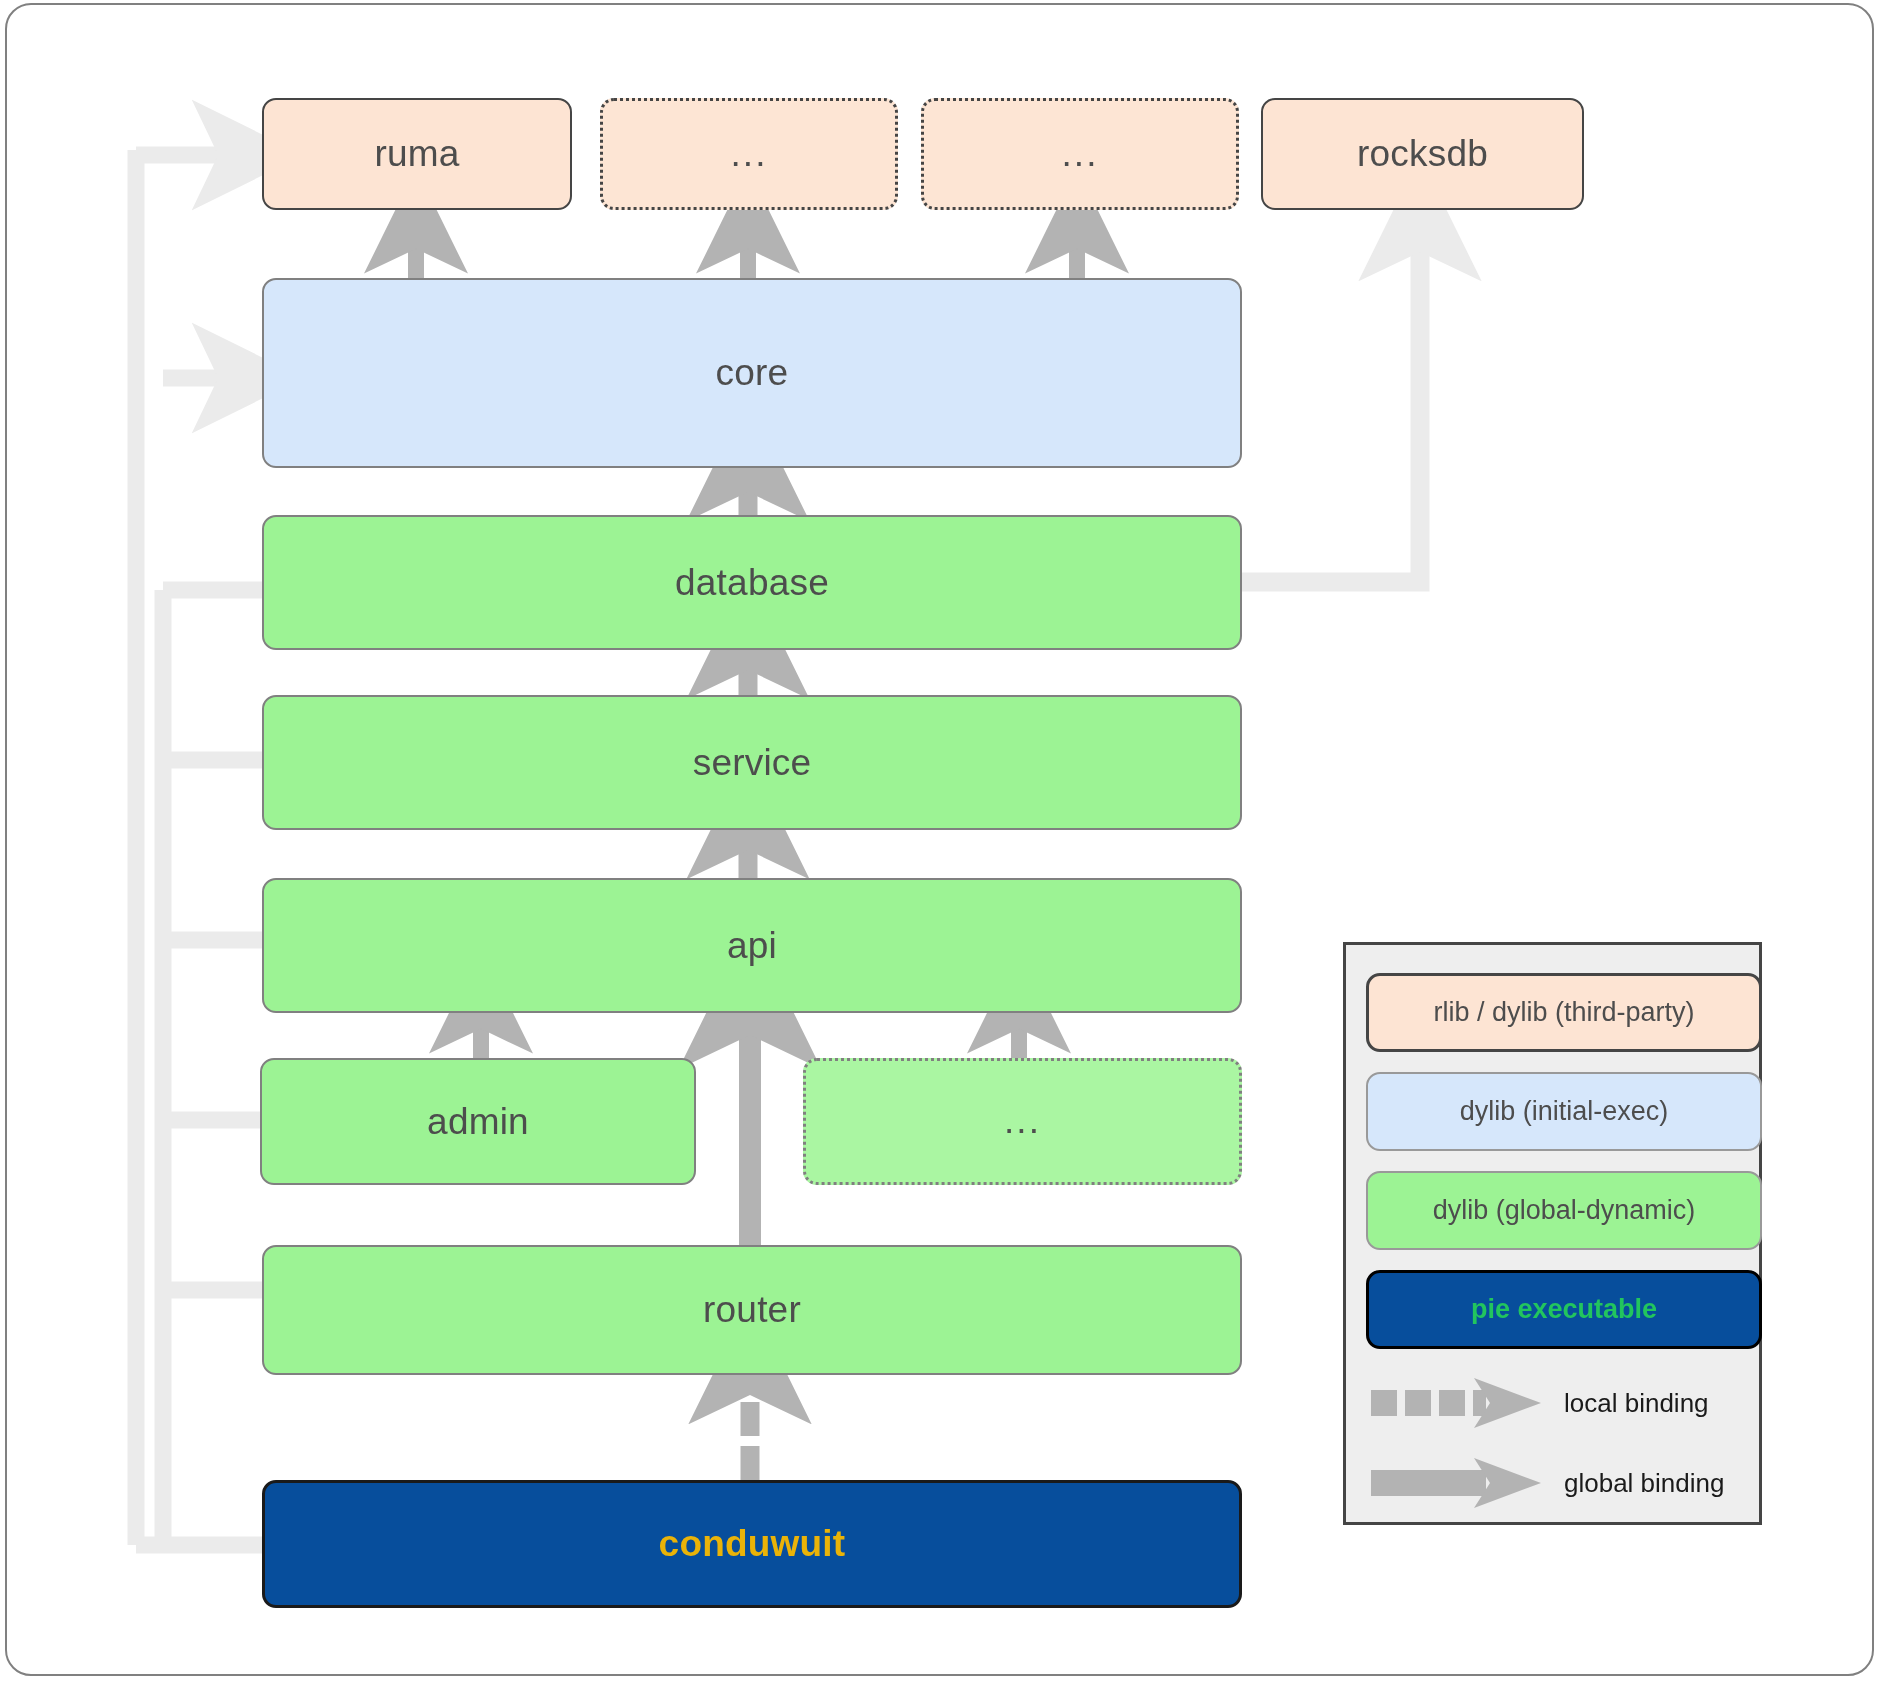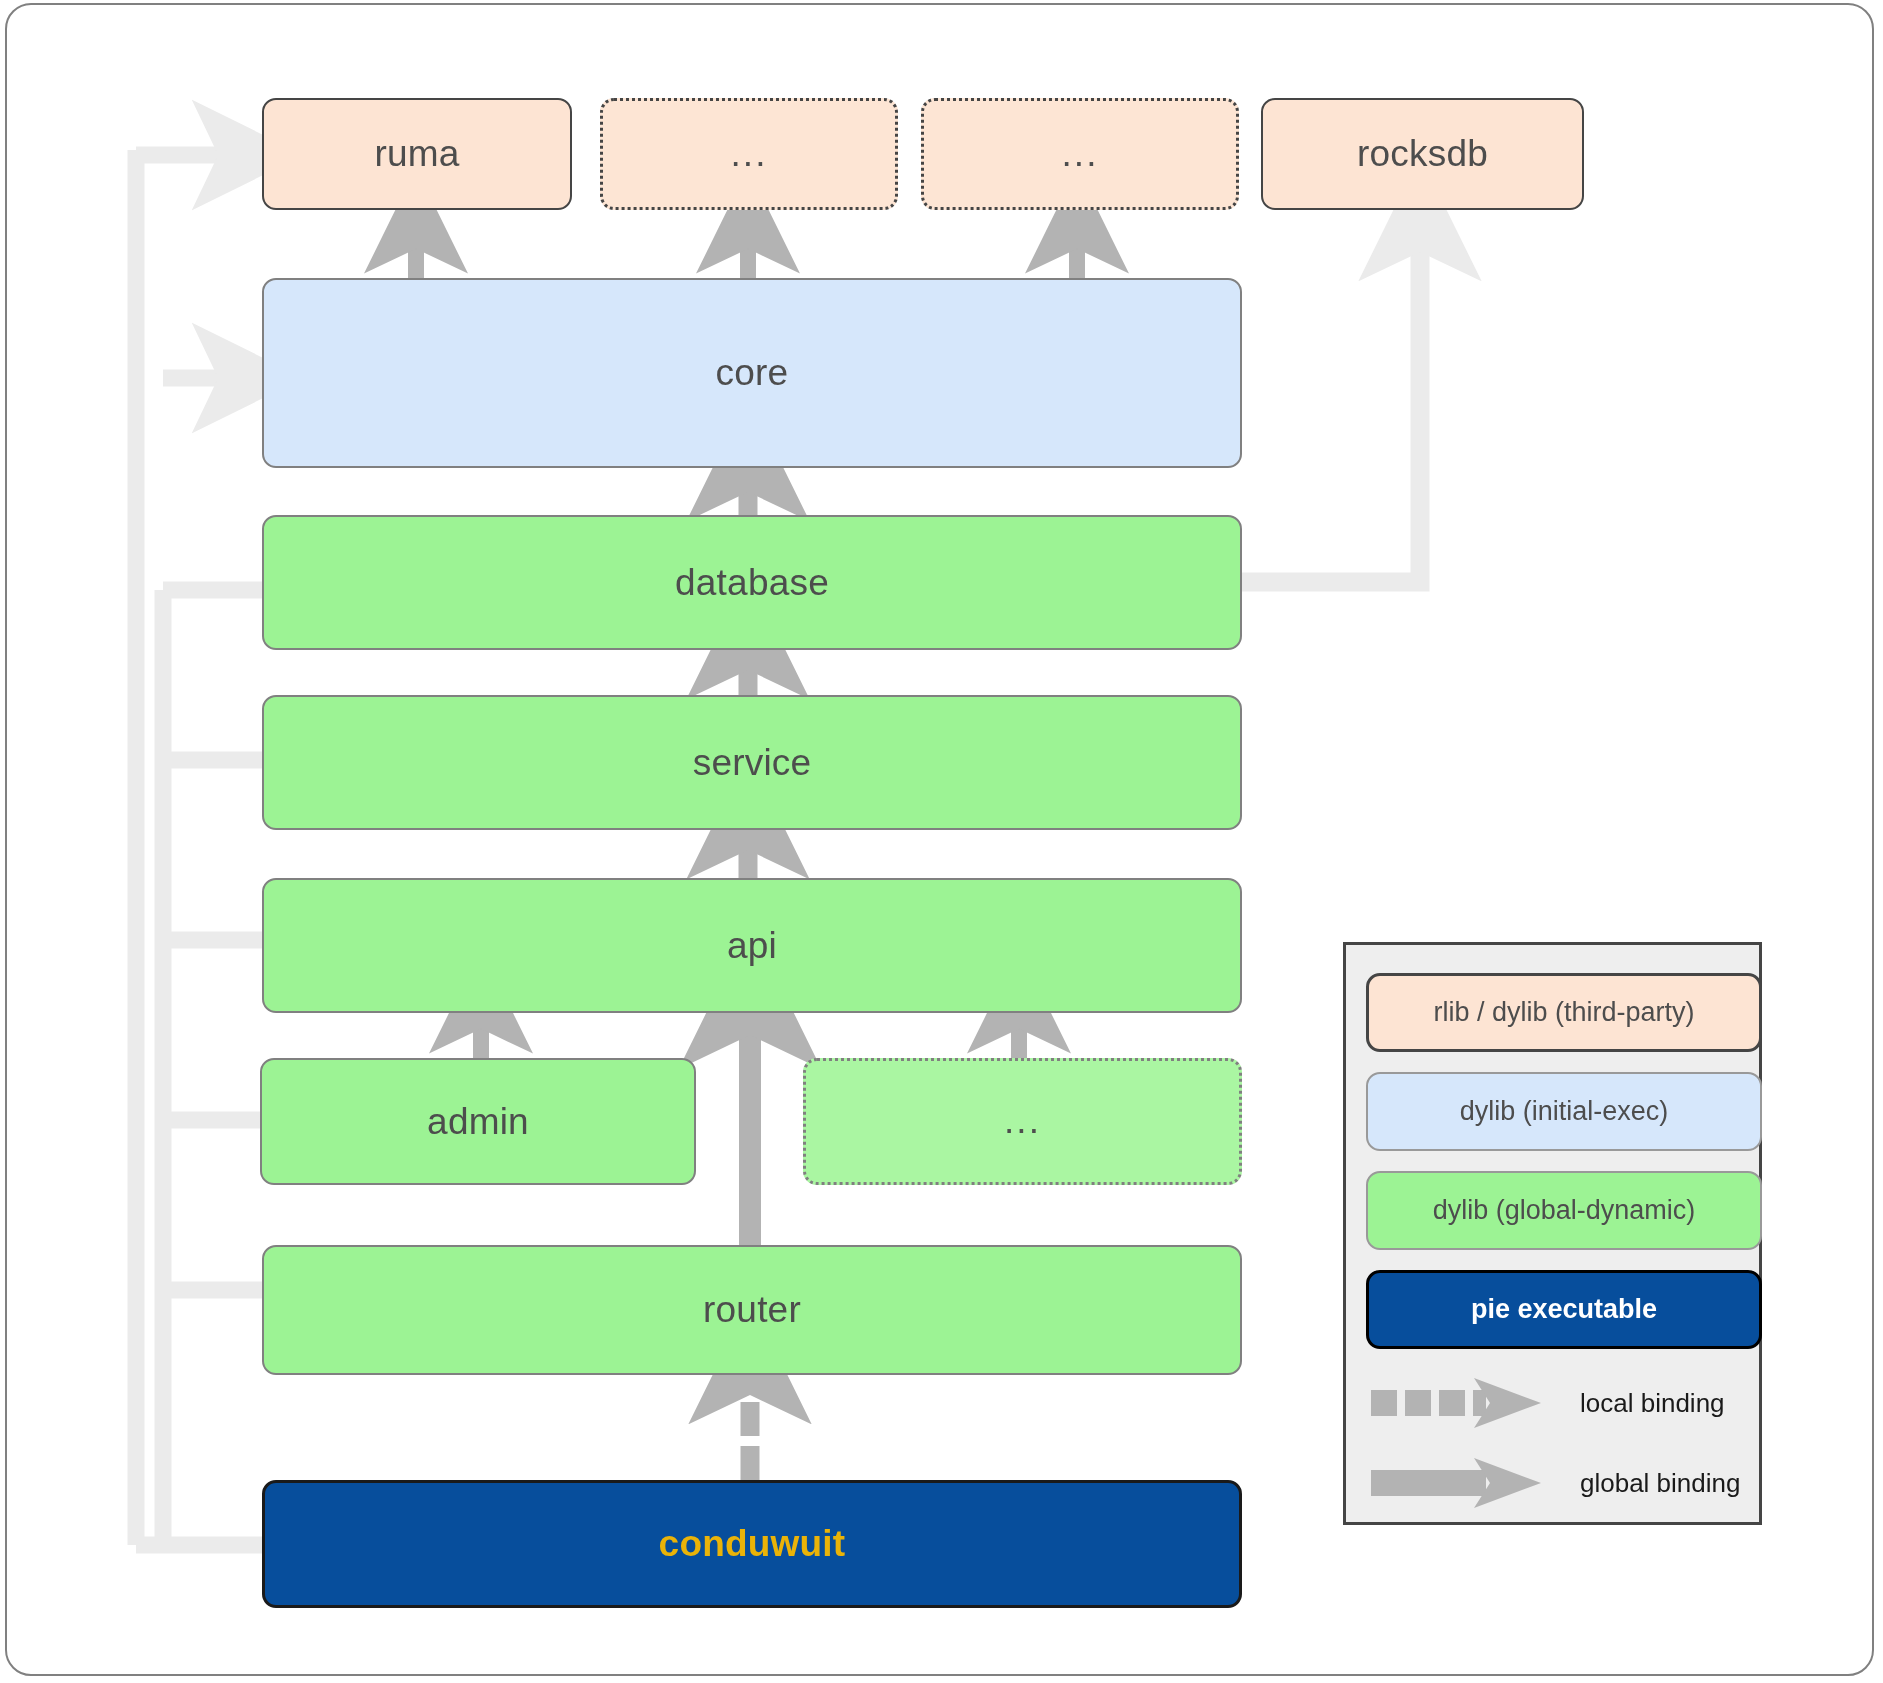--- a/index.html
+++ b/index.html
@@ -76,30 +76,29 @@
     display: flex;
     align-items: center;
     justify-content: center;
     font-size: 27px;
     color: #4d4d4d;
     margin-top: 8px;
   }
   .lgitem.third { background: #fde4d3; border: 3px solid #454545; top: 20px; }
   .lgitem.iexec { background: #d6e7fb; border: 2px solid #999999; top: 119px; }
   .lgitem.gdyn  { background: #9cf394; border: 2px solid #999999; top: 218px; }
-  .lgitem.pie   { background: #074e9c; border: 3px solid #000000; color:#ffffff; font-weight:bold; top: 317px; }
+  .lgitem.pie   { background: #074e9c; border: 3px solid #000000; color:#22c55e; font-weight:bold; top: 317px; }
 
   .lgrow {
     position: absolute;
     left: 20px;
     width: 380px;
     height: 60px;
     display: flex;
     align-items: center;
-    gap: 16px;
   }
   .lgrow.r1 { top: 428px; }
   .lgrow.r2 { top: 508px; }
   .lgrow .glyph { width: 180px; height: 56px; flex: 0 0 180px; }
   .lgrow .lbl {
     font-size: 26px;
     color: #1a1a1a;
     margin-left: 18px;
     white-space: nowrap;
   }

